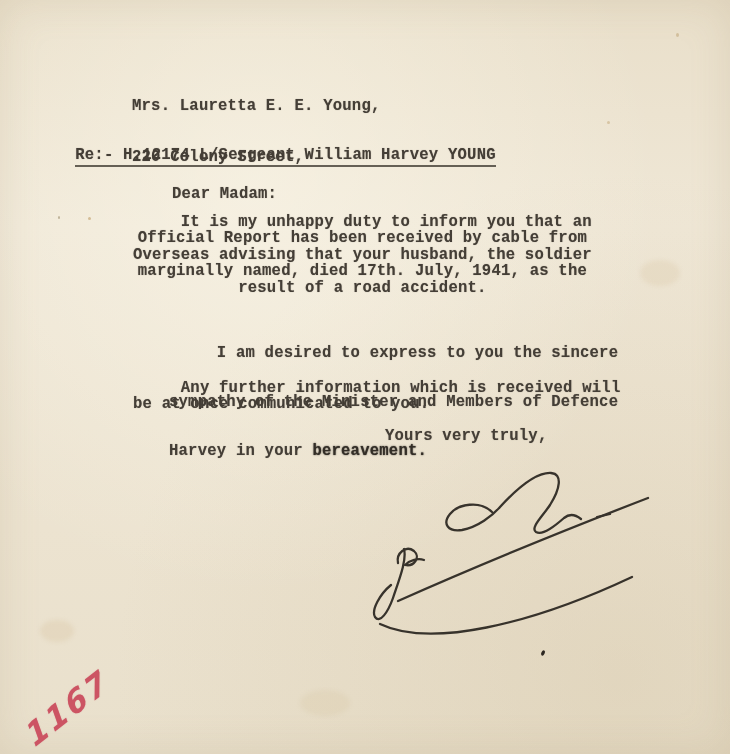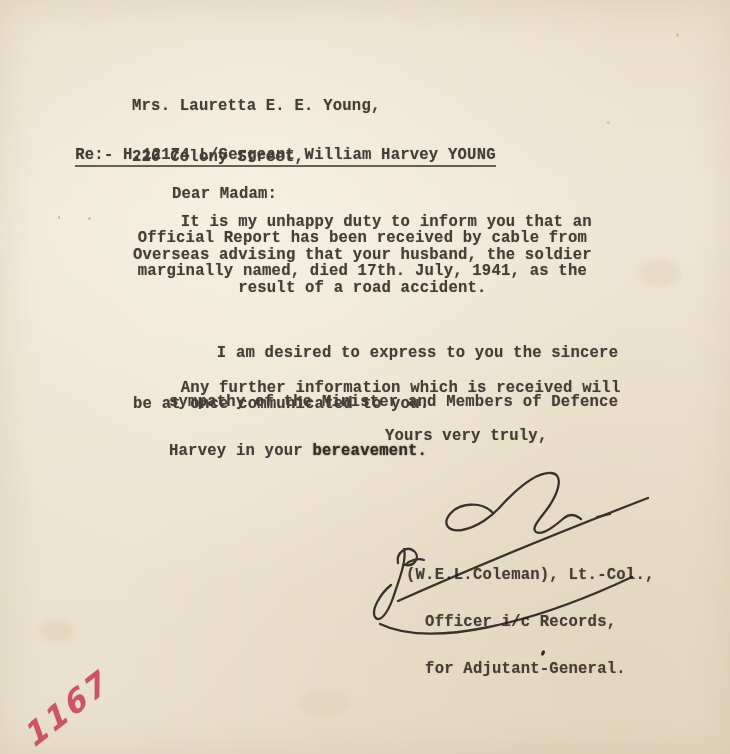--- a/index.html
+++ b/index.html
@@ -61,25 +61,20 @@
     <div>     I am desired to express to you the sincere</div>
     <div>sympathy of the Minister and Members of Defence</div>
     <div><span>Harvey in your </span><span style="text-shadow:0 0 1.6px rgba(40,36,30,.9);color:#332e27;">bereavement.</span></div>
   </div>
 
   <div class="typed" style="left:133px;top:380px;">     Any further information which is received will
 be at once communicated to you.</div>
 
   <div class="typed" style="left:385px;top:428px;">Yours very truly,</div>
 
-  <div class="typed sig-typed" style="left:406px;top:536px;">
-    <div>(W.E.L.Coleman), Lt.-Col.,</div>
-    <div>  Officer i/c Records,</div>
-    <div>  for Adjutant-General.</div>
-  </div>
 
   <svg class="ink-layer" viewBox="0 0 730 754">
     <g stroke="#201c17" stroke-width="2.3" fill="none" stroke-linecap="round" stroke-linejoin="round" opacity="0.88">
 
       <path d="M 492,512 C 480,500 458,504 450,514 C 442,524 448,532 462,530 C 478,527 492,516 500,507 C 512,494 534,472 551,473 C 563,474 560,489 550,505 C 542,517 530,528 536,532 C 543,536 556,525 564,518 C 570,513 576,515 581,519"></path>
 
       <path d="M 597,517 L 610,514"></path>
 
       <path d="M 398,601 C 470,569 570,528 648,498"></path>
 

